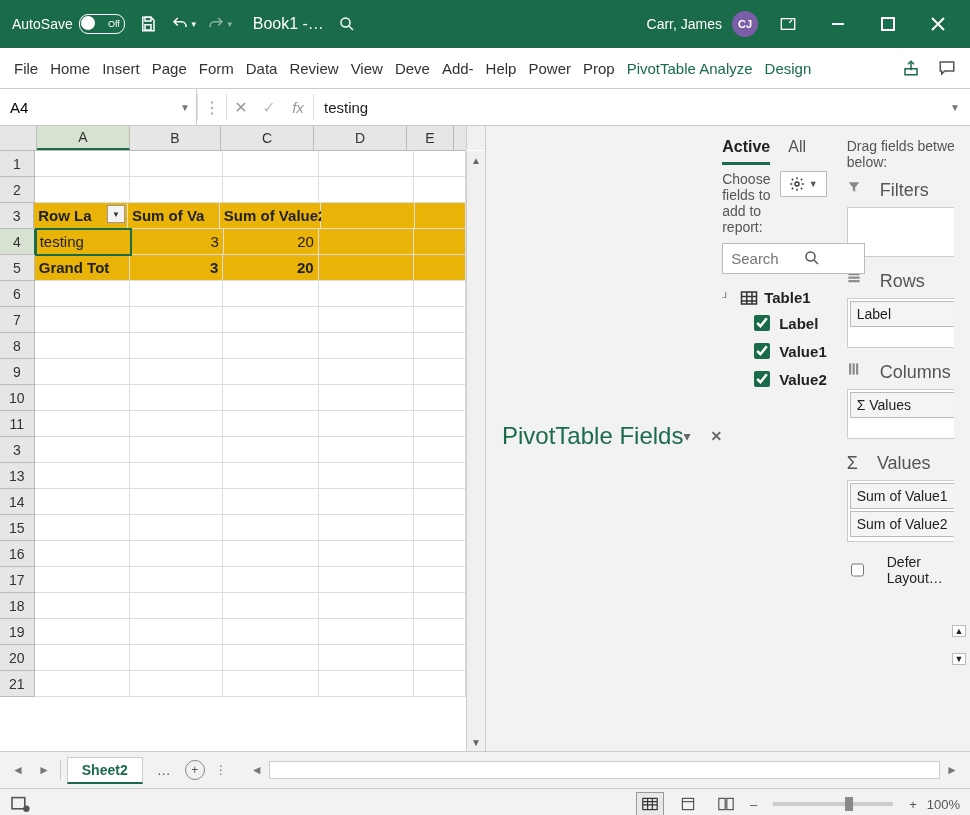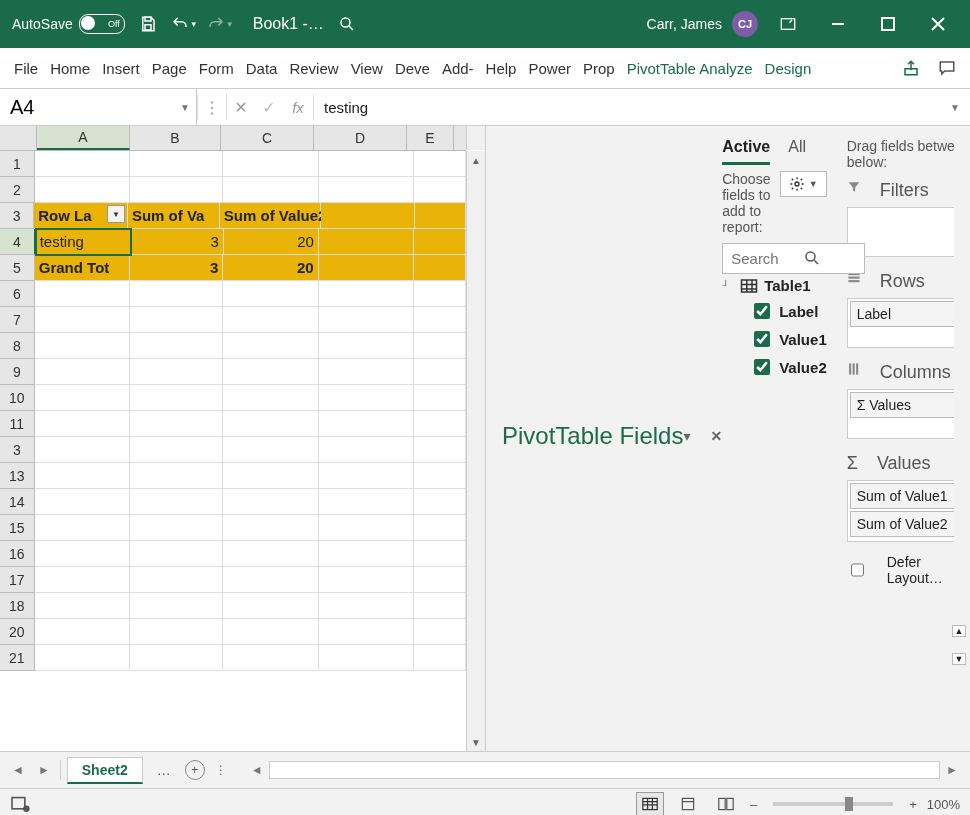--- a/index.html
+++ b/index.html
@@ -12,21 +12,21 @@
   .spacer{flex:1}
   .user-badge{width:26px;height:26px;border-radius:50%;background:#7b5ea7;color:#fff;display:flex;align-items:center;justify-content:center;font-size:11px;font-weight:600}
   .win-btn{width:40px;height:32px;display:flex;align-items:center;justify-content:center;cursor:pointer}
   .ribbon{height:40px;background:#fff;border-bottom:1px solid #ccc;display:flex;align-items:stretch;padding:0 8px;overflow:hidden}
   .ribbon-tab{padding:0 6px;display:flex;align-items:center;font-size:15px;white-space:nowrap;cursor:pointer;color:#333}
   .ribbon-tab.context{color:#1a6b49}
   .ribbon-end{margin-left:auto;display:flex;align-items:center;gap:6px}
   .ribbon-end .ic{width:28px;height:28px;display:flex;align-items:center;justify-content:center;border:1px solid transparent;cursor:pointer;color:#555}
   .fx-bar{height:36px;border-bottom:1px solid #ccc;display:flex;align-items:center;background:#fff}
   .namebox{width:180px;border-right:1px solid #ccc;height:100%;display:flex;align-items:center;padding:0 8px;position:relative}
-  .namebox input{border:none;outline:none;width:100%;font-size:20px}
+  .namebox input{border:none;outline:none;width:100%;font-size:15px}
   .namebox .dd{position:absolute;right:6px;color:#777;font-size:10px}
   .fx-btn{width:28px;text-align:center;color:#999;font-size:16px;cursor:pointer}
   .fx-label{color:#999;font-style:italic;font-size:15px;width:30px;text-align:center}
   .fx-sep{width:1px;height:70%;background:#ddd}
   .fx-input{flex:1;padding:0 10px;font-size:15px;display:flex;align-items:center;justify-content:space-between}
   .fx-input .dd{color:#777;font-size:10px}
   .workspace{display:flex;height:calc(100% - 48px - 40px - 36px - 36px - 30px)}
   
   .grid-wrap{width:485px;display:flex;flex-direction:column;border-right:1px solid #ccc}
   .col-headers{display:flex;height:24px;background:#e6e6e6;border-bottom:1px solid #bbb}
@@ -49,21 +49,21 @@
   .pivot-pane{flex:1;background:#f2f2f2;padding:12px 16px 8px;display:flex;flex-direction:row;position:relative;overflow:hidden}
   .pp-title{font-size:24px;color:#1a6b49;font-weight:400;margin-bottom:10px;display:flex;align-items:center}
   .pp-title .actions{margin-left:auto;display:flex;gap:20px;color:#666;font-size:14px}
   .pp-body{display:flex;gap:20px;flex:1;overflow:hidden}
   .pp-left{flex:1;display:flex;flex-direction:column}
   .pp-tabs{display:flex;gap:18px;font-size:16px;margin-bottom:6px}
   .pp-tab{padding-bottom:6px;color:#555;cursor:pointer}
   .pp-tab.active{font-weight:700;border-bottom:3px solid #1a6b49;color:#222}
   .pp-hint{color:#555;margin-bottom:8px;display:flex;align-items:flex-start;gap:8px}
   .gear-btn{border:1px solid #bbb;background:#fff;padding:4px 8px;display:flex;align-items:center;gap:4px;cursor:pointer}
-  .search-box{position:relative;}
+  .search-box{position:relative;margin-bottom:12px}
   .search-box input{width:100%;padding:6px 28px 6px 8px;border:1px solid #bbb;background:#fff;font-size:15px;outline:none}
   .search-box .mag{position:absolute;right:6px;top:6px;color:#555}
   .field-tree{font-size:15px}
   .tree-row{display:flex;align-items:center;gap:6px;padding:3px 0}
   .tree-row.indent{padding-left:28px}
   .tree-row label{font-weight:700}
   .tree-toggle{font-size:10px;color:#555;width:12px;cursor:pointer}
   .pp-right{width:220px;display:flex;flex-direction:column}
   .pp-drag-hint{color:#555;margin-bottom:10px}
   .area{margin-bottom:14px}
@@ -361,20 +361,28 @@
           </div>
           <div class="row">
             <div class="rh">18</div>
             <div class="cell" style="width: 92px;"></div>
             <div class="cell" style="width: 90px;"></div>
             <div class="cell" style="width: 92px;"></div>
             <div class="cell" style="width: 92px;"></div>
             <div class="cell" style="width: 46px;"></div>
           </div>
           <div class="row">
+            <div class="rh">19</div>
+            <div class="cell" style="width: 92px;"></div>
+            <div class="cell" style="width: 90px;"></div>
+            <div class="cell" style="width: 92px;"></div>
+            <div class="cell" style="width: 92px;"></div>
+            <div class="cell" style="width: 46px;"></div>
+          </div>
+          <div class="row">
             <div class="rh">20</div>
             <div class="cell" style="width: 92px;"></div>
             <div class="cell" style="width: 90px;"></div>
             <div class="cell" style="width: 92px;"></div>
             <div class="cell" style="width: 92px;"></div>
             <div class="cell" style="width: 46px;"></div>
           </div>
           <div class="row">
             <div class="rh">21</div>
             <div class="cell" style="width: 92px;"></div>

